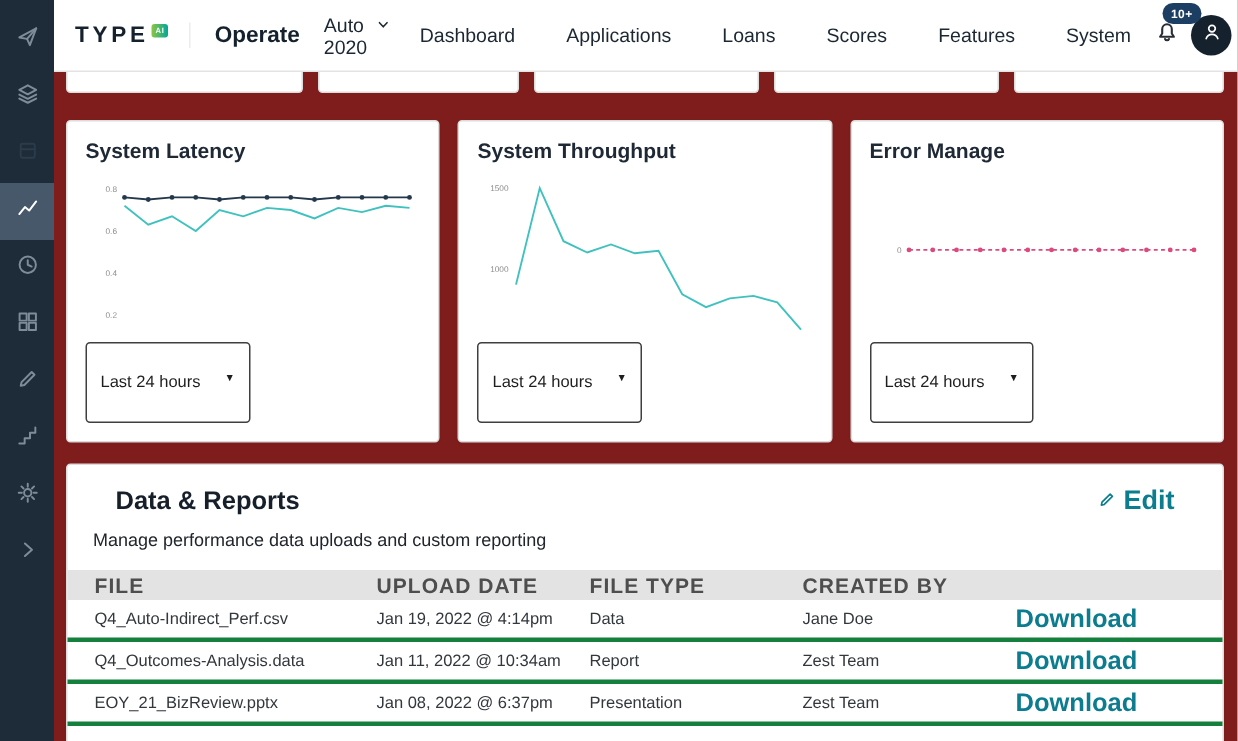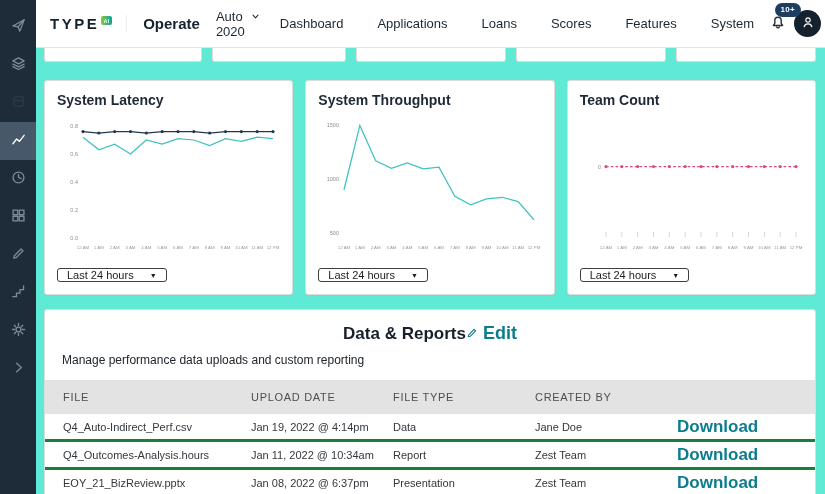--- a/index.html
+++ b/index.html
@@ -32,47 +32,47 @@
   .top-right{margin-left:auto;display:flex;align-items:center;gap:8px}
   .bell-wrap{position:relative;color:#2A2F36;cursor:pointer}
   .bell-wrap .ic{width:16px;height:16px}
   .badge-count{position:absolute;top:-11px;right:-15px;background:#1D3E63;color:#fff;font-size:8px;
     font-weight:bold;padding:2.5px 6px;border-radius:9px;letter-spacing:.3px}
   .avatar{width:27px;height:27px;border-radius:50%;background:#15222E;display:flex;align-items:center;
     justify-content:center;color:#fff;cursor:pointer;flex-shrink:0}
   .avatar .ic{width:14px;height:14px;stroke-width:1.3}
 
   
-  .main{flex:1;padding:0 9px 0 8px;overflow:hidden;background:#5eead4}
+  .main{flex:1;padding:0 9px 0 8px;overflow:hidden;background:#7f1d1d}
   .stub-row{display:flex;gap:10px;height:14px}
   .stub-card{background:#fff;border:1px solid #DCDCDC;border-top:none;border-radius:0 0 3px 3px}
 
   
   .charts-row{display:flex;gap:12px;margin-top:18px}
   .chart-card{flex:1;min-width:0;background:#fff;border:1px solid #DCDCDC;border-radius:3px;
     padding:11px 12px 12px 12px;height:215px;display:flex;flex-direction:column;box-shadow:0 1px 2px rgba(0,0,0,.03)}
   .chart-title{font-size:14px;font-weight:bold;color:#1E2935;margin-bottom:4px}
   .plot{display:block}
   .plot text{font-family:"Liberation Sans",sans-serif}
-  .range-dd{margin-top:auto;align-self:flex-start;display:inline-flex;align-items:center;gap:16px;
-    border:1.5px solid #3F3F3F;border-radius:3px;padding:0 9px;font-size:11px;color:#1E1E1E;
+  .range-dd{margin-top:auto;align-self:flex-start;display:inline-flex;align-items:flex-start;gap:16px;
+    border:1.5px solid #3F3F3F;border-radius:3px;padding:20px 9px;font-size:11px;color:#1E1E1E;
     background:#fff;cursor:pointer}
   .range-dd .caret{font-size:7px;color:#1E1E1E}
 
   
   .reports{margin-top:14px;background:#fff;border:1px solid #DCDCDC;border-radius:3px;height:230px;
     padding-top:13px;box-shadow:0 1px 2px rgba(0,0,0,.03)}
-  .reports-head{display:flex;align-items:center;justify-content:center;padding:0 17px}
+  .reports-head{display:flex;align-items:center;justify-content:space-between;padding:0 32px}
   .reports-title{font-size:17px;font-weight:bold;color:#17202A}
   .edit-link{display:flex;align-items:center;gap:5px;color:#0C7D8F;font-size:18px;font-weight:bold;cursor:pointer}
   .edit-link .ic{width:12px;height:12px;stroke-width:1.5}
   .reports-sub{padding:0 17px;margin-top:9px;font-size:12px;color:#20262C}
   .tbl{margin-top:13px}
   .tbl-row{display:grid;grid-template-columns:206px 142px 142px 142px 1fr;align-items:center}
-  .tbl-head{background:#E3E3E3;height:34px;font-size:11px;font-weight:normal;color:#4E4E4E;letter-spacing:.7px}
+  .tbl-head{background:#E3E3E3;height:20px;font-size:14px;font-weight:bold;color:#4E4E4E;letter-spacing:.7px}
   .tbl-body .tbl-row{height:28px;border-bottom:3px solid #15803d;font-size:11px;color:#33383D}
   .cell{padding-right:8px;white-space:nowrap;overflow:hidden;text-overflow:ellipsis}
   .cell:first-child{padding-left:18px}
   .dl{color:#0C7D8F;font-weight:bold;cursor:pointer;font-size:17px}
 </style>
 </head>
 <body>
 
 <div class="app">
 
@@ -249,21 +249,21 @@
               <text x="200.16666666666666" y="137" text-anchor="middle" font-size="4.4" fill="#9a9a9a">11 AM</text>
               <text x="216" y="137" text-anchor="middle" font-size="4.4" fill="#9a9a9a">12 PM</text>
               <polyline points="26,77.75675675675674 41.833333333333336,13.432432432432432 57.66666666666667,48.81081081081081 73.5,56.31531531531532 89.33333333333334,50.95495495495496 105.16666666666667,56.851351351351354 121,55.24324324324324 136.83333333333331,84.1891891891892 152.66666666666669,92.76576576576576 168.5,86.86936936936937 184.33333333333334,85.26126126126125 200.16666666666666,89.54954954954955 216,107.77477477477477" fill="none" stroke="#3FC2BE" stroke-width="1.25"></polyline>
             </svg>
             <div class="range-dd">
               <span>Last 24 hours</span>
               <span class="caret">▼</span>
             </div>
           </div>
           <div class="chart-card">
-            <div class="chart-title">Team Count</div>
+            <div class="chart-title">Error Manage</div>
             <svg width="225" height="140" class="plot">
               <text x="21" y="56.6" text-anchor="end" font-size="5.5" fill="#8d8d8d">0</text>
               <text x="26" y="137" text-anchor="middle" font-size="4.4" fill="#9a9a9a">12 AM</text>
               <text x="41.833333333333336" y="137" text-anchor="middle" font-size="4.4" fill="#9a9a9a">1 AM</text>
               <text x="57.66666666666667" y="137" text-anchor="middle" font-size="4.4" fill="#9a9a9a">2 AM</text>
               <text x="73.5" y="137" text-anchor="middle" font-size="4.4" fill="#9a9a9a">3 AM</text>
               <text x="89.33333333333334" y="137" text-anchor="middle" font-size="4.4" fill="#9a9a9a">4 AM</text>
               <text x="105.16666666666667" y="137" text-anchor="middle" font-size="4.4" fill="#9a9a9a">5 AM</text>
               <text x="121" y="137" text-anchor="middle" font-size="4.4" fill="#9a9a9a">6 AM</text>
               <text x="136.83333333333331" y="137" text-anchor="middle" font-size="4.4" fill="#9a9a9a">7 AM</text>
@@ -328,21 +328,21 @@
             </div>
           <div class="tbl-body">
               <div class="tbl-row">
                 <div class="cell">Q4_Auto-Indirect_Perf.csv</div>
                 <div class="cell">Jan 19, 2022 @ 4:14pm</div>
                 <div class="cell">Data</div>
                 <div class="cell">Jane Doe</div>
                 <div class="cell dl">Download</div>
               </div>
               <div class="tbl-row">
-                <div class="cell">Q4_Outcomes-Analysis.hours</div>
+                <div class="cell">Q4_Outcomes-Analysis.data</div>
                 <div class="cell">Jan 11, 2022 @ 10:34am</div>
                 <div class="cell">Report</div>
                 <div class="cell">Zest Team</div>
                 <div class="cell dl">Download</div>
               </div>
               <div class="tbl-row">
                 <div class="cell">EOY_21_BizReview.pptx</div>
                 <div class="cell">Jan 08, 2022 @ 6:37pm</div>
                 <div class="cell">Presentation</div>
                 <div class="cell">Zest Team</div>

